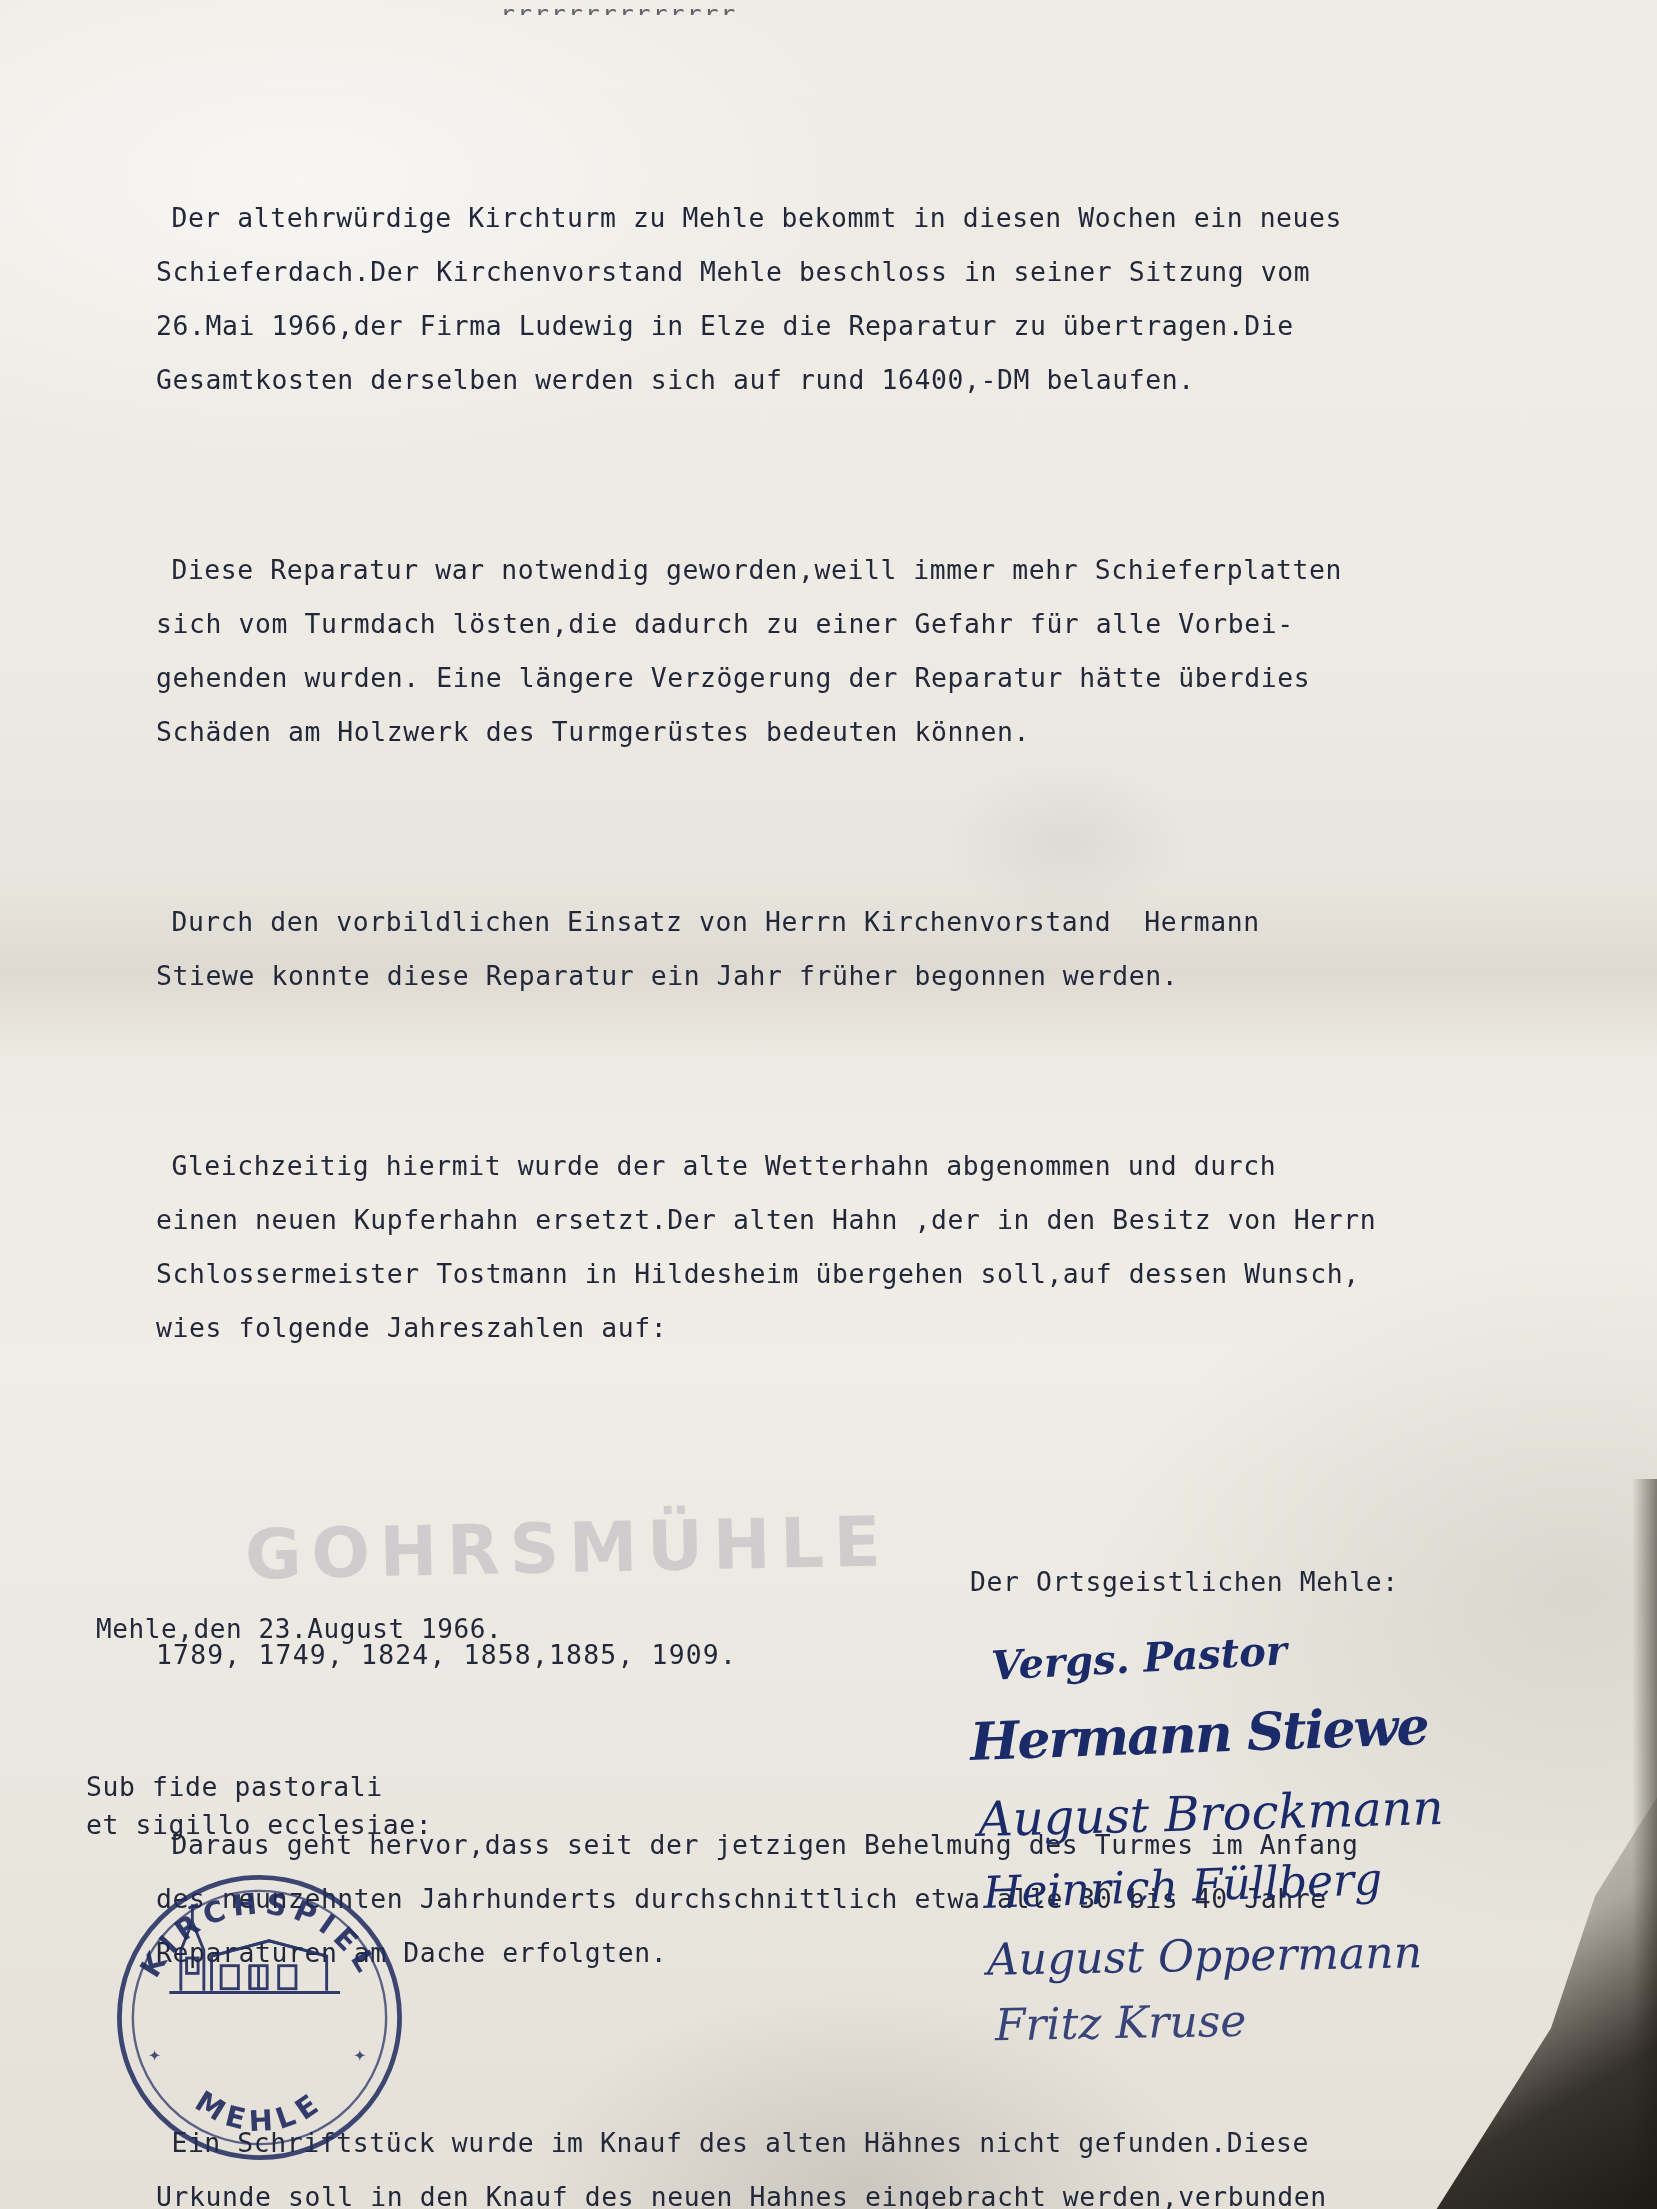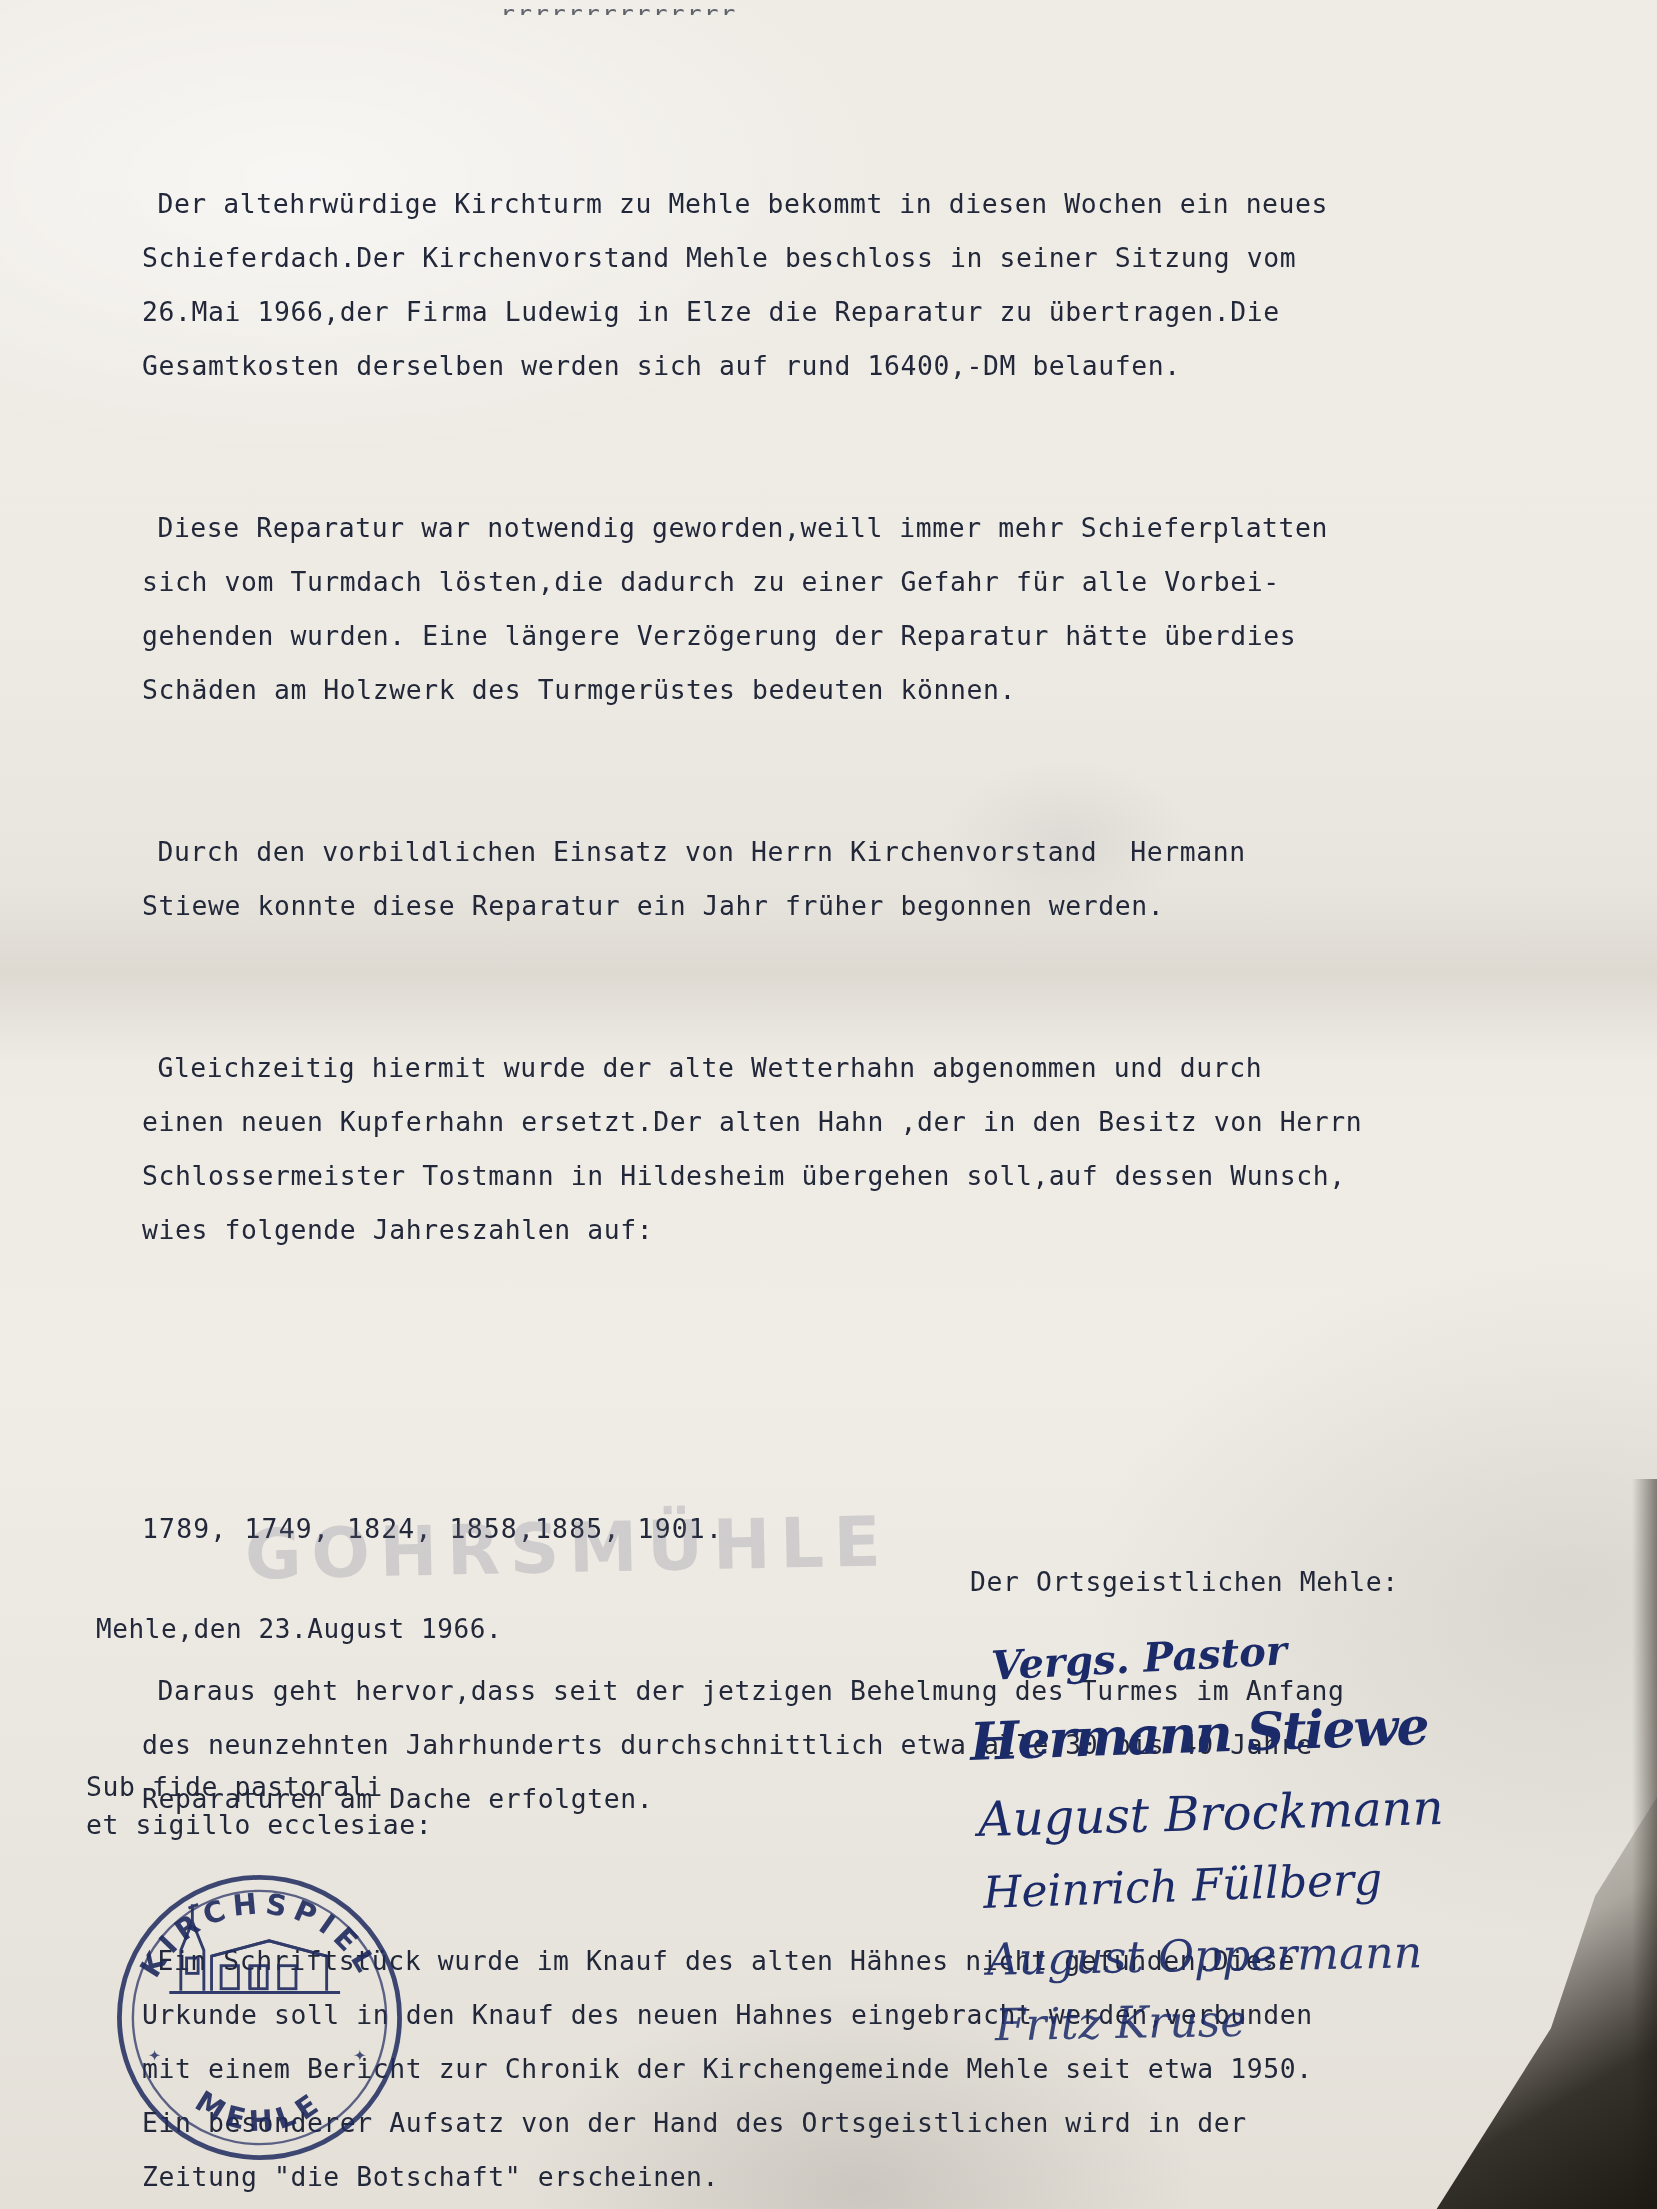--- a/index.html
+++ b/index.html
@@ -81,21 +81,21 @@
     left: 142px;
     top: 69px;
     width: 1499px;
     color: #22283a;
     font-size: 26.4px;
     line-height: 54px;
     letter-spacing: 0.6px;
     white-space: pre;
   }
   .body-text p {
-    margin: 0;
+    margin: 14px;
     white-space: pre;
   }
   .body-text p.indent { text-indent: 15.4px; }
   .gap { height: 29px; }
 
   .years {
     letter-spacing: 1.2px;
   }
 
   
@@ -203,21 +203,21 @@
 sich vom Turmdach lösten,die dadurch zu einer Gefahr für alle Vorbei-
 gehenden wurden. Eine längere Verzögerung der Reparatur hätte überdies
 Schäden am Holzwerk des Turmgerüstes bedeuten können.</p>
     <p class="indent">Durch den vorbildlichen Einsatz von Herrn Kirchenvorstand  Hermann
 Stiewe konnte diese Reparatur ein Jahr früher begonnen werden.</p>
     <p class="indent">Gleichzeitig hiermit wurde der alte Wetterhahn abgenommen und durch
 einen neuen Kupferhahn ersetzt.Der alten Hahn ,der in den Besitz von Herrn
 Schlossermeister Tostmann in Hildesheim übergehen soll,auf dessen Wunsch,
 wies folgende Jahreszahlen auf:</p>
     <div class="gap"></div>
-    <p class="years">1789, 1749, 1824, 1858,1885, 1901.</p>
+    <p class="years">1789, 1749, 1824, 1858,1885, 1909.</p>
     <p class="indent">Daraus geht hervor,dass seit der jetzigen Behelmung des Turmes im Anfang
 des neunzehnten Jahrhunderts durchschnittlich etwa alle 30 bis 40 Jahre
 Reparaturen am Dache erfolgten.</p>
     <p class="indent">Ein Schriftstück wurde im Knauf des alten Hähnes nicht gefunden.Diese
 Urkunde soll in den Knauf des neuen Hahnes eingebracht werden,verbunden
 mit einem Bericht zur Chronik der Kirchengemeinde Mehle seit etwa 1950.
 Ein besonderer Aufsatz von der Hand des Ortsgeistlichen wird in der
 Zeitung "die Botschaft" erscheinen.</p>
   </div>
 

